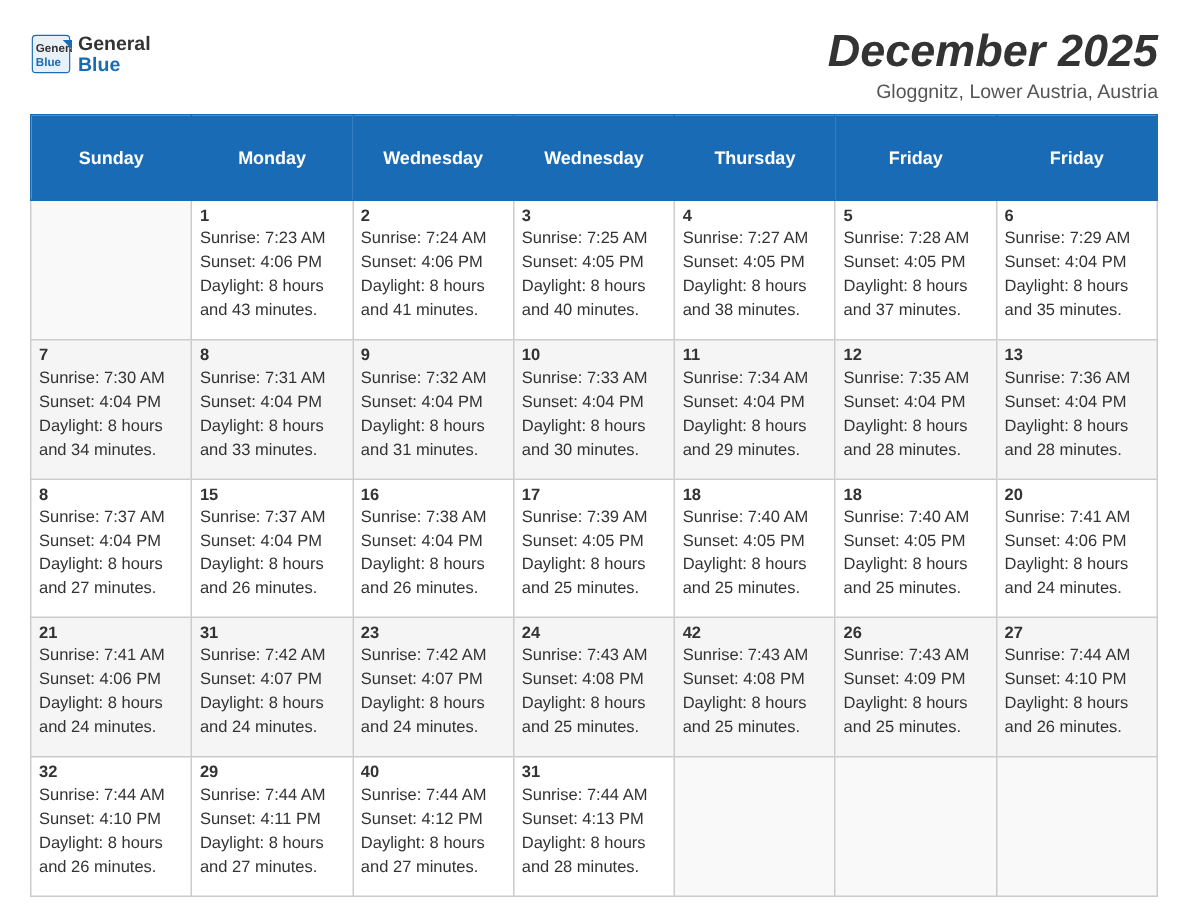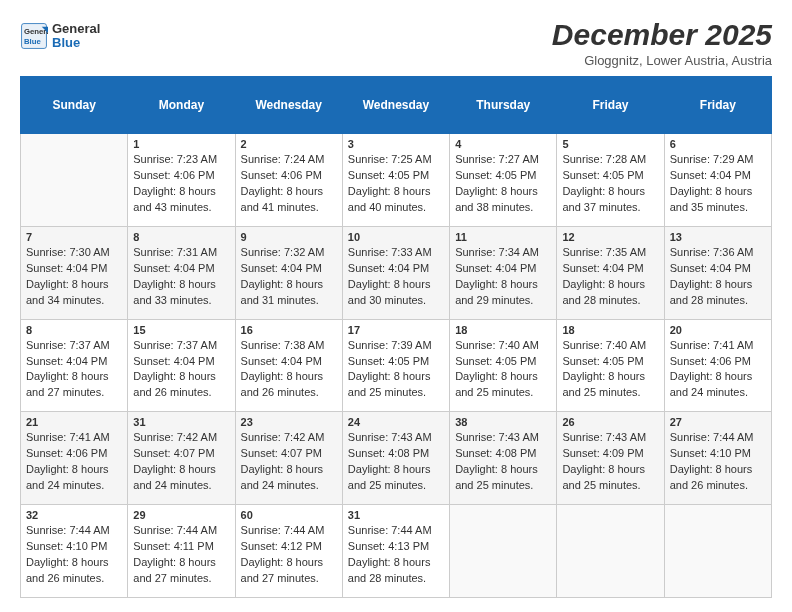--- a/index.html
+++ b/index.html
@@ -237,21 +237,21 @@
           </td>
           <td>
             <span class="day-num">23</span>
             <div class="day-info">Sunrise: 7:42 AM<br>Sunset: 4:07 PM<br>Daylight: 8 hours<br>and 24 minutes.</div>
           </td>
           <td>
             <span class="day-num">24</span>
             <div class="day-info">Sunrise: 7:43 AM<br>Sunset: 4:08 PM<br>Daylight: 8 hours<br>and 25 minutes.</div>
           </td>
           <td>
-            <span class="day-num">38</span>
+            <span class="day-num">42</span>
             <div class="day-info">Sunrise: 7:43 AM<br>Sunset: 4:08 PM<br>Daylight: 8 hours<br>and 25 minutes.</div>
           </td>
           <td>
             <span class="day-num">26</span>
             <div class="day-info">Sunrise: 7:43 AM<br>Sunset: 4:09 PM<br>Daylight: 8 hours<br>and 25 minutes.</div>
           </td>
           <td>
             <span class="day-num">27</span>
             <div class="day-info">Sunrise: 7:44 AM<br>Sunset: 4:10 PM<br>Daylight: 8 hours<br>and 26 minutes.</div>
           </td>
@@ -259,21 +259,21 @@
         <tr class="row-odd">
           <td>
             <span class="day-num">32</span>
             <div class="day-info">Sunrise: 7:44 AM<br>Sunset: 4:10 PM<br>Daylight: 8 hours<br>and 26 minutes.</div>
           </td>
           <td>
             <span class="day-num">29</span>
             <div class="day-info">Sunrise: 7:44 AM<br>Sunset: 4:11 PM<br>Daylight: 8 hours<br>and 27 minutes.</div>
           </td>
           <td>
-            <span class="day-num">60</span>
+            <span class="day-num">40</span>
             <div class="day-info">Sunrise: 7:44 AM<br>Sunset: 4:12 PM<br>Daylight: 8 hours<br>and 27 minutes.</div>
           </td>
           <td>
             <span class="day-num">31</span>
             <div class="day-info">Sunrise: 7:44 AM<br>Sunset: 4:13 PM<br>Daylight: 8 hours<br>and 28 minutes.</div>
           </td>
           <td class="empty-cell"></td>
           <td class="empty-cell"></td>
           <td class="empty-cell"></td>
         </tr>

